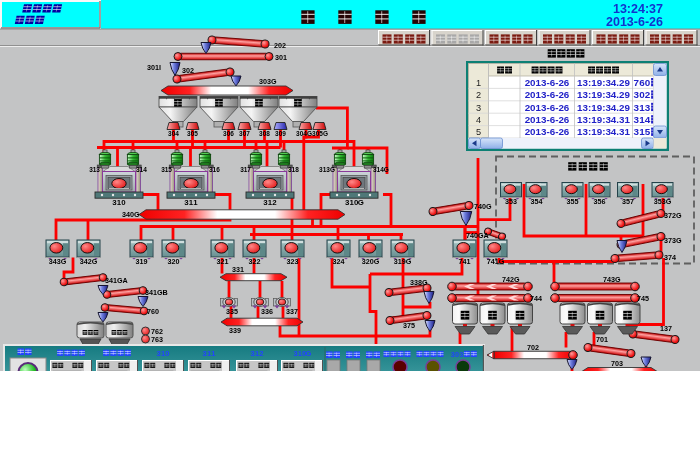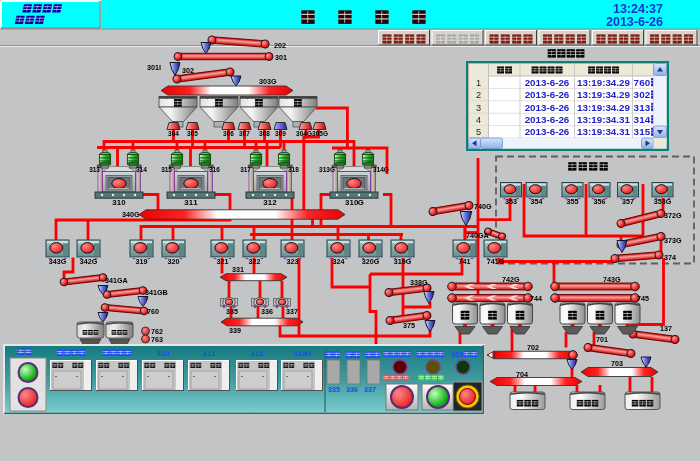--- a/index.html
+++ b/index.html
@@ -1,13 +1,13 @@
 <!DOCTYPE html>
 <html><head><meta charset="utf-8"><style>
-html,body{margin:0;padding:0;}#scr{position:relative;width:700px;height:461px;background:#c3c4c5;overflow:hidden;font-family:"Liberation Sans",sans-serif;}
+html,body{margin:0;padding:0;}#scr{position:relative;width:700px;height:371px;background:#c3c4c5;overflow:hidden;font-family:"Liberation Sans",sans-serif;}
 </style></head><body>
 <div id="scr">
 <div style="position:absolute;left:0;top:0;"><svg width="700" height="461" viewBox="0 0 700 461">
 <defs>
 <linearGradient id="gbar" x1="0" y1="0" x2="1" y2="0">
             <stop offset="0" stop-color="#d40000"></stop>
             <stop offset="0.25" stop-color="#ff5555"></stop>
             <stop offset="0.5" stop-color="#ffc8c8"></stop>
             <stop offset="0.75" stop-color="#ff5555"></stop>
             <stop offset="1" stop-color="#d40000"></stop>

